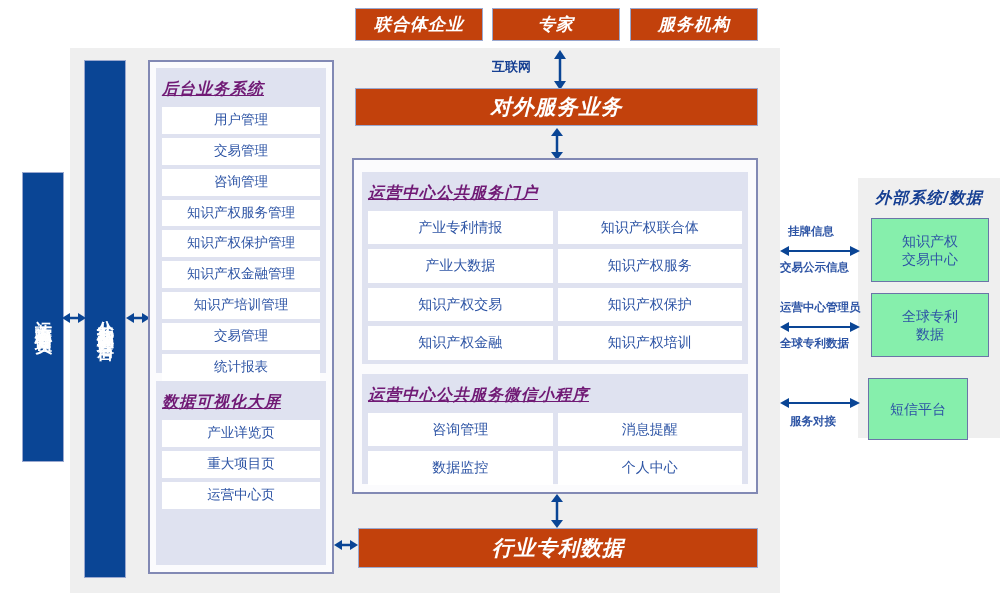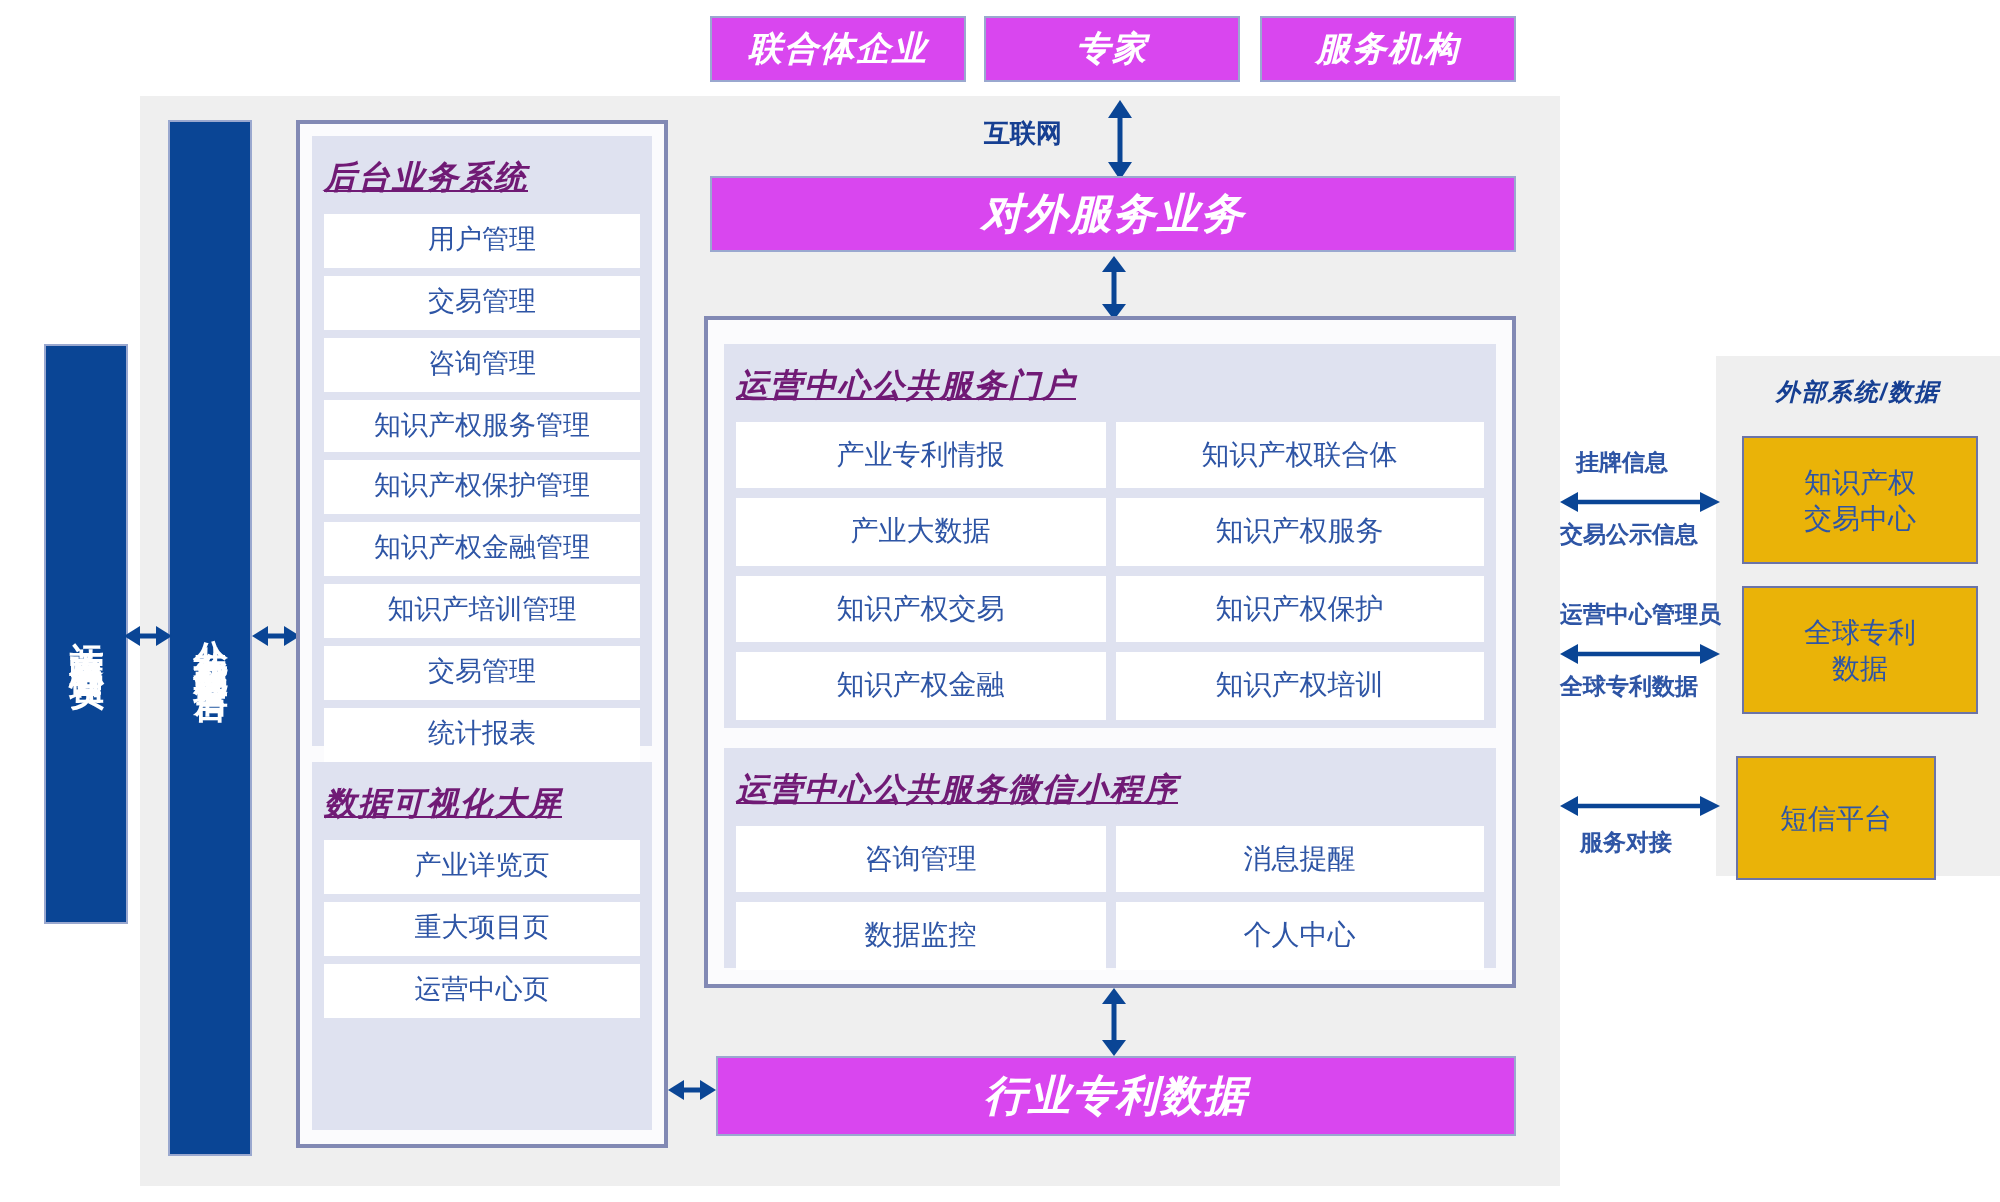--- a/index.html
+++ b/index.html
@@ -7,21 +7,21 @@
     width: 1000px; height: 601px;
     background: #ffffff;
     font-family: "Liberation Sans", "DejaVu Sans", sans-serif;
     overflow: hidden;
   }
   #root { position: relative; width: 1000px; height: 601px; }
 
   
   .bluebar {
     position: absolute;
-    background: #d946ef;
+    background: #c2410c;
     border: 1px solid #9aa8cf;
     color: #ffffff;
     font-weight: bold;
     font-style: italic;
     display: flex;
     align-items: center;
     justify-content: center;
     letter-spacing: 1px;
   }
 
@@ -84,29 +84,29 @@
 
   
   .extpanel {
     position: absolute;
     background: #efefef;
   }
   .ext-title {
     color: #163f92;
     font-weight: bold;
     font-style: italic;
-    font-size: 12px;
+    font-size: 16px;
     text-align: center;
     padding-top: 10px;
     letter-spacing: 1px;
   }
   .extbox {
     position: absolute;
     border: 1px solid #6b74a8;
-    background: #eab308;
+    background: #86efac;
     color: #2e55a5;
     font-size: 14px;
     display: flex;
     align-items: center;
     justify-content: center;
     text-align: center;
     line-height: 1.3;
   }
 
   

